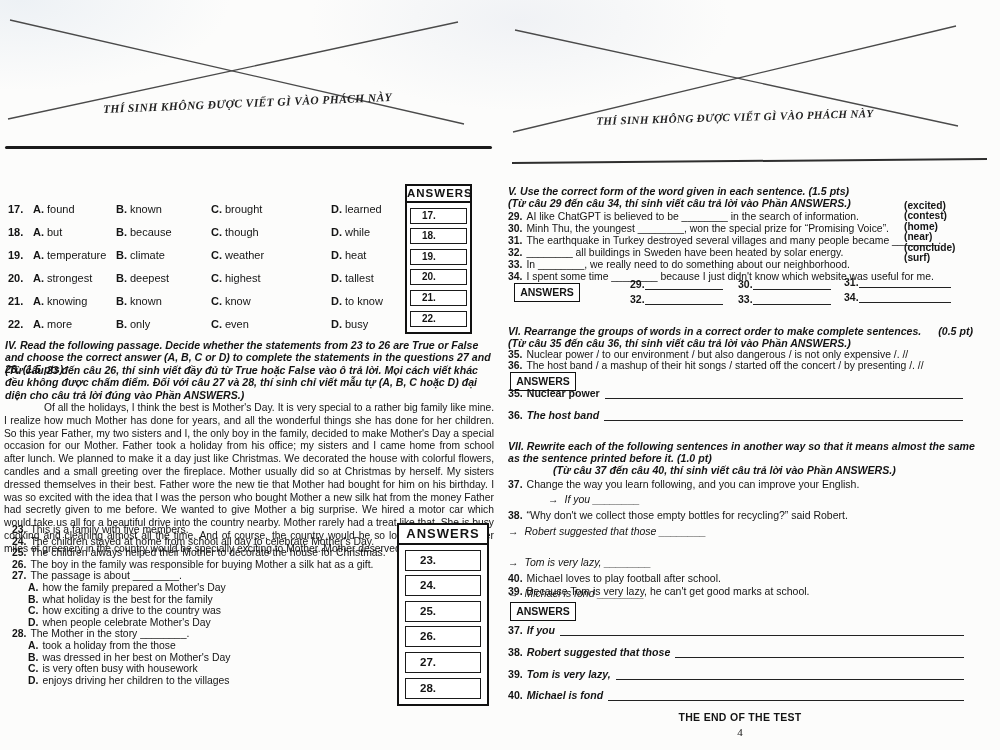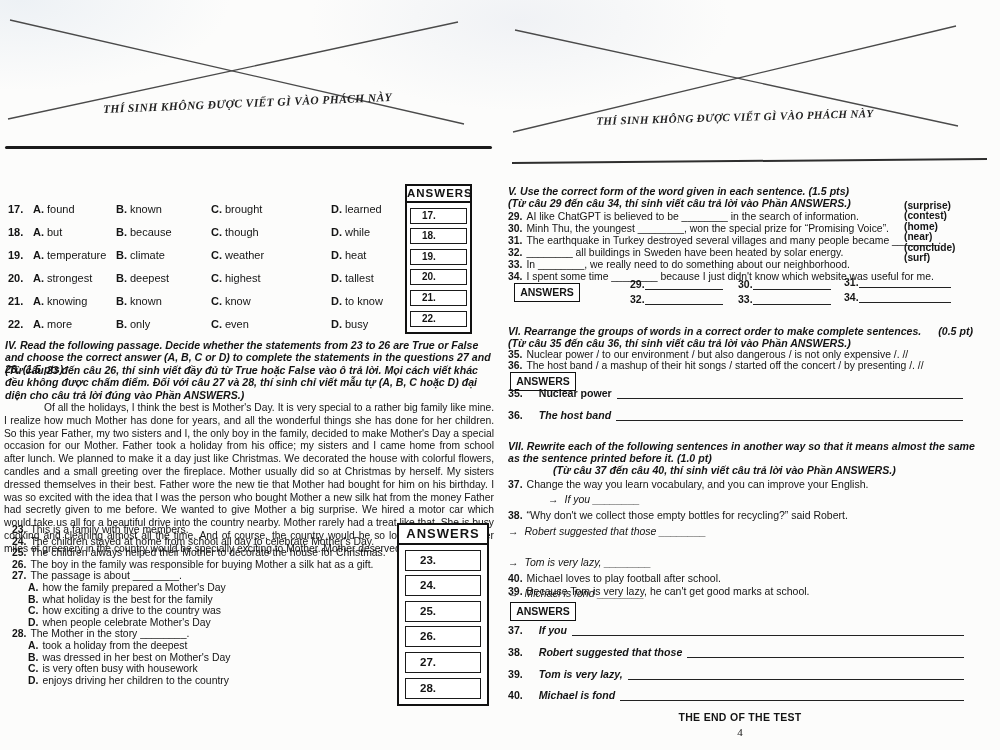--- a/index.html
+++ b/index.html
@@ -52,21 +52,21 @@
   .itemline{ font-size:10.4px; line-height:11.9px; white-space:nowrap; }
   .itemline b{ margin-right:4px; }
   .hints div{ font-size:10.2px; font-weight:bold; line-height:10.4px; }
 
   .anslabel{ border:1.7px solid #111; width:66px; height:19px; text-align:center; font-weight:bold; font-size:10.5px; line-height:16px; background:#fff; }
 
   .slot{ display:flex; align-items:flex-end; font-size:10.5px; font-weight:bold; }
   .slot .ln{ display:inline-block; width:78px; height:11px; border-bottom:1.4px solid #222; }
 
   .wline{ display:flex; align-items:flex-end; font-size:10.6px; font-weight:bold; }
-  .wline .pfx{ margin-left:16px; }
+  .wline .pfx{ margin-left:4px; }
   .wline .fill{ flex:1; height:11px; border-bottom:1.4px solid #222; margin-left:5px; }
   .ital{ font-style:italic; }
 
   .rewq{ font-size:10.5px; } .rewq b{ margin-right:4px; }
   .cue{ font-size:10.5px; } .cue .arr{ margin-right:6px; } .cue .ctx{ font-style:italic; }
 
   .footer-end{ font-weight:bold; font-size:10.5px; text-align:center; letter-spacing:.3px; }
   .footer-page{ font-size:11px; font-family:"Liberation Serif", serif; text-align:center; }
 </style>
 </head>
@@ -153,24 +153,24 @@
       <div class="stline"><b>23.</b><span>This is a family with five members.</span></div>
       <div class="stline"><b>24.</b><span>The children stayed at home from school all day to celebrate Mother's Day.</span></div>
       <div class="stline"><b>25.</b><span>The children always helped their Mother to decorate the house for Christmas.</span></div>
       <div class="stline"><b>26.</b><span>The boy in the family was responsible for buying Mother a silk hat as a gift.</span></div>
       <div class="stline"><b>27.</b><span>The passage is about ________.</span></div>
       <div class="optline"><b>A.</b><span>how the family prepared a Mother's Day</span></div>
       <div class="optline"><b>B.</b><span>what holiday is the best for the family</span></div>
       <div class="optline"><b>C.</b><span>how exciting a drive to the country was</span></div>
       <div class="optline"><b>D.</b><span>when people celebrate Mother's Day</span></div>
       <div class="stline"><b>28.</b><span>The Mother in the story ________.</span></div>
-      <div class="optline"><b>A.</b><span>took a holiday from the deepest</span></div>
+      <div class="optline"><b>A.</b><span>took a holiday from the those</span></div>
       <div class="optline"><b>B.</b><span>was dressed in her best on Mother's Day</span></div>
       <div class="optline"><b>C.</b><span>is very often busy with housework</span></div>
-      <div class="optline"><b>D.</b><span>enjoys driving her children to the country</span></div>
+      <div class="optline"><b>D.</b><span>enjoys driving her children to the villages</span></div>
     </div>
 
     <div class="abs ansbox b2" style="left:397px; top:523px; width:92px;">
       <div class="ahdr">ANSWERS</div>
       <div class="acell">23.</div>
       <div class="acell">24.</div>
       <div class="acell">25.</div>
       <div class="acell">26.</div>
       <div class="acell">27.</div>
       <div class="acell">28.</div>
@@ -198,21 +198,21 @@
     <div class="abs" style="left:8px; top:211px; width:392px;">
       <div class="itemline"><b>29.</b><span>AI like ChatGPT is believed to be ________ in the search of information.</span></div>
       <div class="itemline"><b>30.</b><span>Minh Thu, the youngest ________, won the special prize for “Promising Voice”.</span></div>
       <div class="itemline"><b>31.</b><span>The earthquake in Turkey destroyed several villages and many people became ________.</span></div>
       <div class="itemline"><b>32.</b><span>________ all buildings in Sweden have been heated by solar energy.</span></div>
       <div class="itemline"><b>33.</b><span>In ________, we really need to do something about our neighborhood.</span></div>
       <div class="itemline"><b>34.</b><span>I spent some time ________ because I just didn't know which website was useful for me.</span></div>
     </div>
 
     <div class="abs hints" style="left:404px; top:201px;">
-      <div>(surprise)</div>
+      <div>(excited)</div>
       <div>(contest)</div>
       <div>(home)</div>
       <div>(near)</div>
       <div>(conclude)</div>
       <div>(surf)</div>
     </div>
 
     <div class="abs anslabel" style="left:14px; top:283px;">ANSWERS</div>
 
     <div class="abs slot" style="left:130px; top:278px;">
@@ -260,21 +260,21 @@
       <span class="pfx ital">The host band</span>
       <span class="fill"></span>
     </div>
 
     <div class="abs hsec" style="left:8px; top:440px; width:478px;">
       <span class="u">VII. Rewrite each of the following sentences in another way so that it means almost the same as the sentence printed before it.</span>
       <span>(1.0 pt)</span>
     </div>
     <div class="abs vi" style="left:8px; top:464px; width:478px;margin-left:45px;">(Từ câu 37 đến câu 40, thí sinh viết câu trả lời vào Phần ANSWERS.)</div>
 
-    <div class="abs rewq" style="left:8px; top:478px;"><b>37.</b><span>Change the way you learn vocabulary, and you can improve your English.</span></div>
+    <div class="abs rewq" style="left:8px; top:478px;"><b>37.</b><span>Change the way you learn following, and you can improve your English.</span></div>
     <div class="abs cue" style="left:8px; top:493px;margin-left:40px;"><span class="arr">→</span><span class="ctx">If you ________</span></div>
 
     <div class="abs rewq" style="left:8px; top:509px;"><b>38.</b><span>“Why don't we collect those empty bottles for recycling?” said Robert.</span></div>
     <div class="abs cue" style="left:8px; top:525px;"><span class="arr">→</span><span class="ctx">Robert suggested that those ________</span></div>
 
     <div class="abs rewq" style="left:8px; top:541px;margin-top:44px;"><b>39.</b><span>Because Tom is very lazy, he can't get good marks at school.</span></div>
     <div class="abs cue" style="left:8px; top:556px;"><span class="arr">→</span><span class="ctx">Tom is very lazy, ________</span></div>
 
     <div class="abs rewq" style="left:8px; top:572px;"><b>40.</b><span>Michael loves to play football after school.</span></div>
     <div class="abs cue" style="left:8px; top:587px;"><span class="arr">→</span><span class="ctx">Michael is fond ________</span></div>

